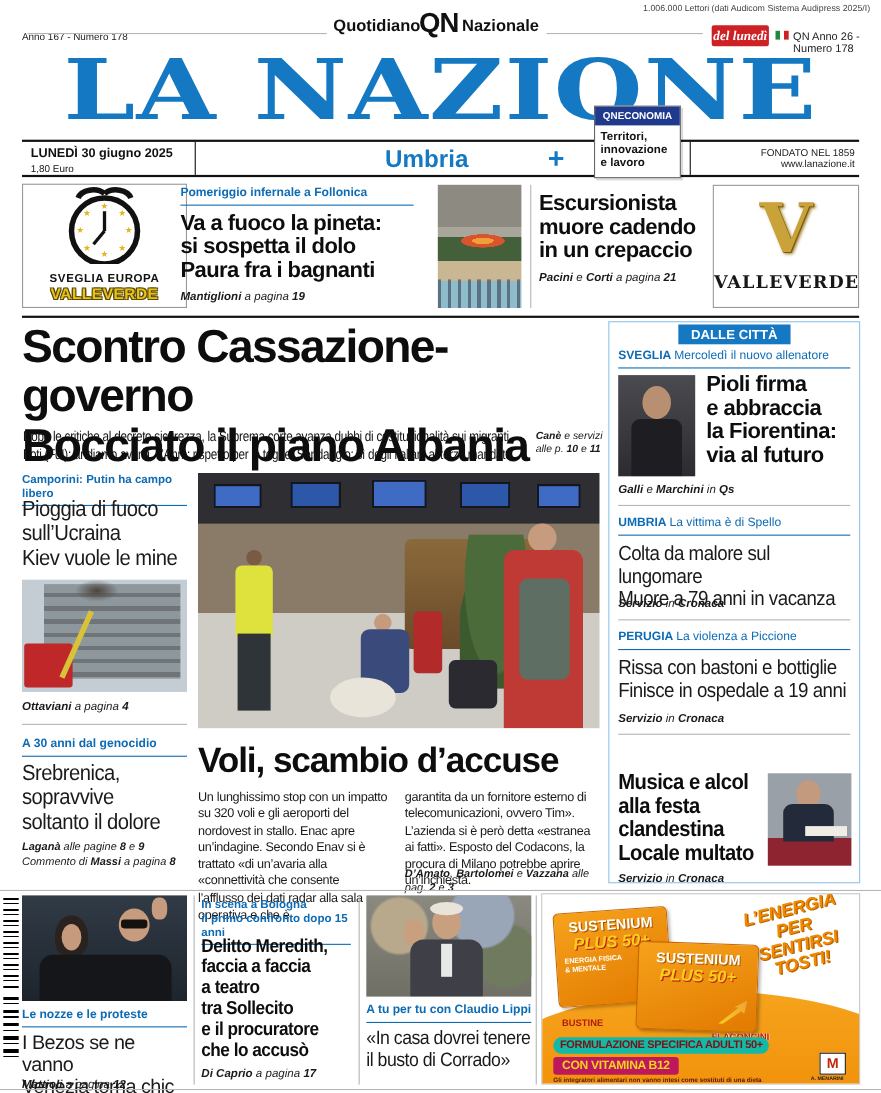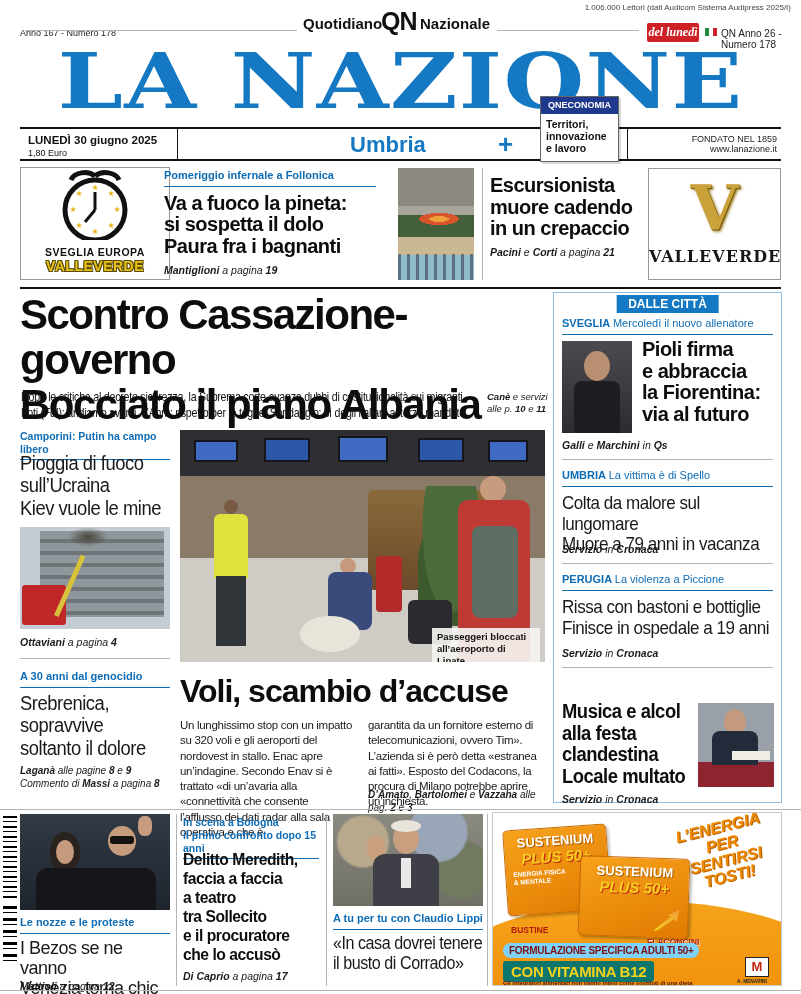--- a/index.html
+++ b/index.html
@@ -181,22 +181,20 @@
     <div class="abs" style="left:34px; top:84px; width:34px; height:64px; background:#dfe13c; border-radius:6px 6px 0 0;"></div>
     <div class="abs" style="left:36px; top:146px; width:30px; height:70px; background:#2e3438;"></div>
     <div class="abs" style="left:160px; top:128px; width:16px; height:16px; border-radius:50%; background:#c69a7c;"></div>
     <div class="abs" style="left:148px; top:142px; width:44px; height:58px; background:#3a4a7a; border-radius:8px;"></div>
     <div class="abs" style="left:120px; top:186px; width:60px; height:36px; background:#e8e4da; border-radius:50%;"></div>
     <div class="abs" style="left:196px; top:126px; width:26px; height:56px; background:#b22a2a; border-radius:4px;"></div>
     <div class="abs" style="left:228px; top:170px; width:44px; height:44px; background:#2a2a30; border-radius:6px;"></div>
     <div class="abs" style="left:300px; top:46px; width:26px; height:26px; border-radius:50%; background:#c79b7d;"></div>
     <div class="abs" style="left:278px; top:70px; width:72px; height:162px; background:#c03a35; border-radius:10px 10px 0 0;"></div>
     <div class="abs" style="left:292px; top:96px; width:46px; height:92px; background:#5e6e62; border-radius:8px;"></div>
-    <div class="abs pre" style="left:252px; top:198px; width:108px; background:rgba(245,244,240,0.92); font-size:9.5px; font-weight:bold; padding:3px 5px; line-height:1.25;">Passeggeri bloccati
-all’aeroporto di Linate</div>
   </div>
 
   <div class="abs hl-b" style="left:180px; top:674px; width:365px; font-size:32px; letter-spacing:-1px;">Voli, scambio d’accuse</div>
   <div class="abs" style="left:180px; top:718px; width:172px; font-size:11.5px; line-height:1.33; letter-spacing:-0.3px; color:#1a1a1a;">Un lunghissimo stop con un impatto su 320 voli e gli aeroporti del nordovest in stallo. Enac apre un’indagine. Secondo Enav si è trattato «di un’avaria alla «connettività che consente l’afflusso dei dati radar alla sala operativa e che è</div>
   <div class="abs" style="left:368px; top:718px; width:177px; font-size:11.5px; line-height:1.33; letter-spacing:-0.3px; color:#1a1a1a;">garantita da un fornitore esterno di telecomunicazioni, ovvero Tim». L’azienda si è però detta «estranea ai fatti». Esposto del Codacons, la procura di Milano potrebbe aprire un’inchiesta.</div>
   <div class="abs byline" style="left:368px; top:788px; width:180px; font-size:10px;"><span class="b">D’Amato</span><span>, </span><span class="b">Bartolomei</span><span> e </span><span class="b">Vazzana</span><span> alle pag. </span><span class="b">2</span><span> e </span><span class="b">3</span></div>
 
   <div class="abs hdiv" style="left:0; top:809px; width:801px;"></div>
 
   <div class="abs" style="left:3px; top:816px; width:14px; height:84px; background:repeating-linear-gradient(180deg,#000 0 2px,#fff 2px 5px,#000 5px 6px,#fff 6px 10px);"></div>
@@ -254,21 +252,21 @@
       <div class="pre" style="margin:3px 0 0 7px; font-size:6.5px; font-weight:bold; color:#fff; line-height:1.2;">ENERGIA FISICA
 &amp; MENTALE</div>
     </div>
     <div class="abs" style="left:86px; top:44px; width:110px; height:80px; transform:rotate(2deg); background:linear-gradient(160deg,#f6a21c,#e27a00); border:1px solid #c96a00; border-radius:5px; box-shadow:2px 2px 3px rgba(0,0,0,0.3);">
       <div style="text-align:center; margin-top:6px; font-size:13px; font-weight:900; color:#fff; text-shadow:1px 1px 0 #a85800;">SUSTENIUM</div>
       <div style="text-align:center; font-size:15px; font-weight:900; font-style:italic; color:#f5d020; text-shadow:1px 1px 0 #c0270f;">PLUS 50+</div>
       <div class="abs" style="right:8px; bottom:6px; width:26px; height:22px; background:linear-gradient(45deg,#f5d020,#f0a03a); clip-path:polygon(0 100%, 70% 30%, 55% 30%, 100% 0, 90% 55%, 80% 45%, 15% 100%);"></div>
     </div>
     <div class="abs" style="left:18px; top:112px; font-size:8.5px; font-weight:900; color:#b01c10;">BUSTINE</div>
     <div class="abs" style="left:154px; top:124px; font-size:8.5px; font-weight:900; color:#b01c10; text-shadow:0.5px 0.5px 0 #fff;">FLACONCINI</div>
-    <div class="abs" style="left:10px; top:130px; background:#7dd3fc; border-radius:8px; padding:2px 6px; font-size:10px; font-weight:900; color:#7c1212; letter-spacing:-0.3px;">FORMULAZIONE SPECIFICA ADULTI 50+</div>
-    <div class="abs" style="left:10px; top:148px; background:#0f766e; border-radius:3px; padding:2px 8px; font-size:15px; font-weight:900; color:#f7d31c; letter-spacing:-0.3px;">CON VITAMINA B12</div>
+    <div class="abs" style="left:10px; top:130px; background:#14b8a6; border-radius:8px; padding:2px 6px; font-size:10px; font-weight:900; color:#7c1212; letter-spacing:-0.3px;">FORMULAZIONE SPECIFICA ADULTI 50+</div>
+    <div class="abs" style="left:10px; top:148px; background:#be185d; border-radius:3px; padding:2px 8px; font-size:11px; font-weight:900; color:#f7d31c; letter-spacing:-0.3px;">CON VITAMINA B12</div>
     <div class="abs" style="left:10px; top:167px; width:196px; font-size:5.8px; font-weight:bold; color:#5a1508; line-height:1.15;">Gli integratori alimentari non vanno intesi come sostituti di una dieta varia, equilibrata e di uno stile di vita sano.</div>
     <div class="abs" style="left:252px; top:144px; width:24px; height:20px; background:#fff; border:1.5px solid #222; text-align:center; font-weight:900; font-size:13px; color:#c0270f; line-height:18px;">M</div>
     <div class="abs" style="left:244px; top:166px; font-size:4.8px; font-weight:bold; color:#222;">A. MENARINI</div>
   </div>
 
   <div class="abs hdiv" style="left:0; top:990px; width:801px;"></div>
 </div>
 
 </body></html>

